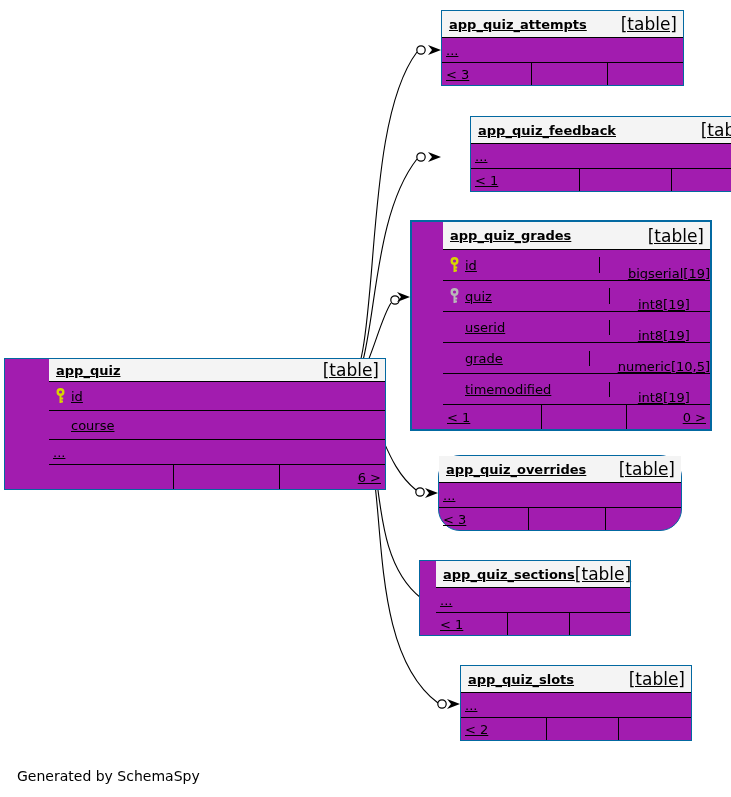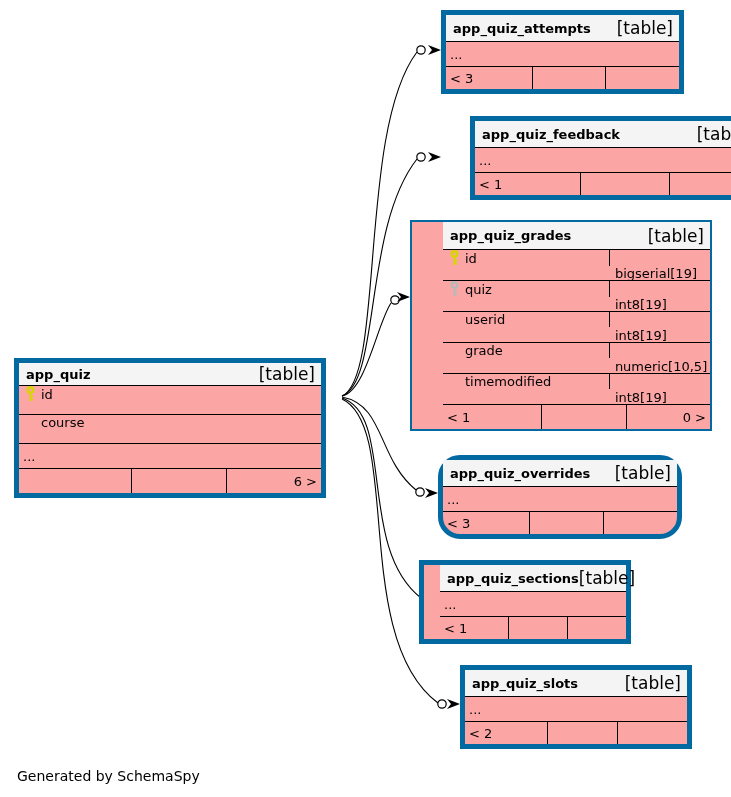--- a/index.html
+++ b/index.html
@@ -1,42 +1,42 @@
 <!DOCTYPE html>
 <html><head>
 <meta charset="utf-8">
 <style>
   html, body { margin:0; padding:0; }
   body {
     width:731px; height:797px; position:relative; overflow:hidden;
     background:#ffffff; font-family:"DejaVu Sans", sans-serif; color:#000;
   }
-  .tbl { position:absolute; border:5px solid #0369a1; background:#fca5a5; box-sizing:border-box; font-size:13px; }
+  .tbl { position:absolute; border:1px solid #0369a1; background:#a21caf; box-sizing:border-box; font-size:13px;text-decoration:underline; }
   .tbl.focus { border-width:2px; }
   .hdr {
     height:26px; background:#f4f4f4; border-bottom:1px solid #000;
     display:flex; align-items:center; justify-content:space-between; padding:0 6px 0 7px;
   }
   .tbl.focus .hdr { height:27px; }
   .tname { font-weight:bold; font-size:13px; white-space:nowrap; }
   .ttag { font-size:17px; white-space:nowrap; }
   .ellipsis-row { height:24px; border-bottom:1px solid #000; display:flex; align-items:center; padding-left:4px; }
-  .crow { display:flex; border-bottom:1px solid #000; align-items:flex-start; }
+  .crow { display:flex; border-bottom:1px solid #000; align-items:center;gap:23px; }
   .crow .namecell { display:flex; align-items:center; box-sizing:border-box; }
   .keyslot { width:22px; display:inline-flex; justify-content:center; align-items:center; flex:0 0 22px; }
   .pk { color:#d6d600; }
   .fk { color:#b9b9b9; }
   .tfoot { display:flex; height:22px; }
   .fcell { display:flex; align-items:center; padding:0 4px; border-right:1px solid #000; box-sizing:border-box; }
   .fcell.c1 { flex:1.2; }
   .fcell.c2 { flex:1; }
   .fcell.c3 { flex:1; border-right:none; justify-content:flex-end; }
 
   
-  #t-quiz { left:14px; top:358px; width:312px; }
+  #t-quiz { left:4px; top:358px; width:382px;padding-left:44px; }
   #t-quiz .hdr { height:22px; }
   #t-quiz .crow { height:28px; }
   #t-quiz .ellipsis-row { height:24px; }
   #t-quiz .tfoot { height:24px; }
 
   
   #t-grades { left:410px; top:220px; width:302px;padding-left:31px; }
   #t-grades .crow { height:30px; }
   #t-grades .namecell { width:62.5%; border-right:1px solid #000; }
   #t-grades .typecell { flex:1; display:flex; align-items:center; padding-left:5px;margin-top:16px; }

